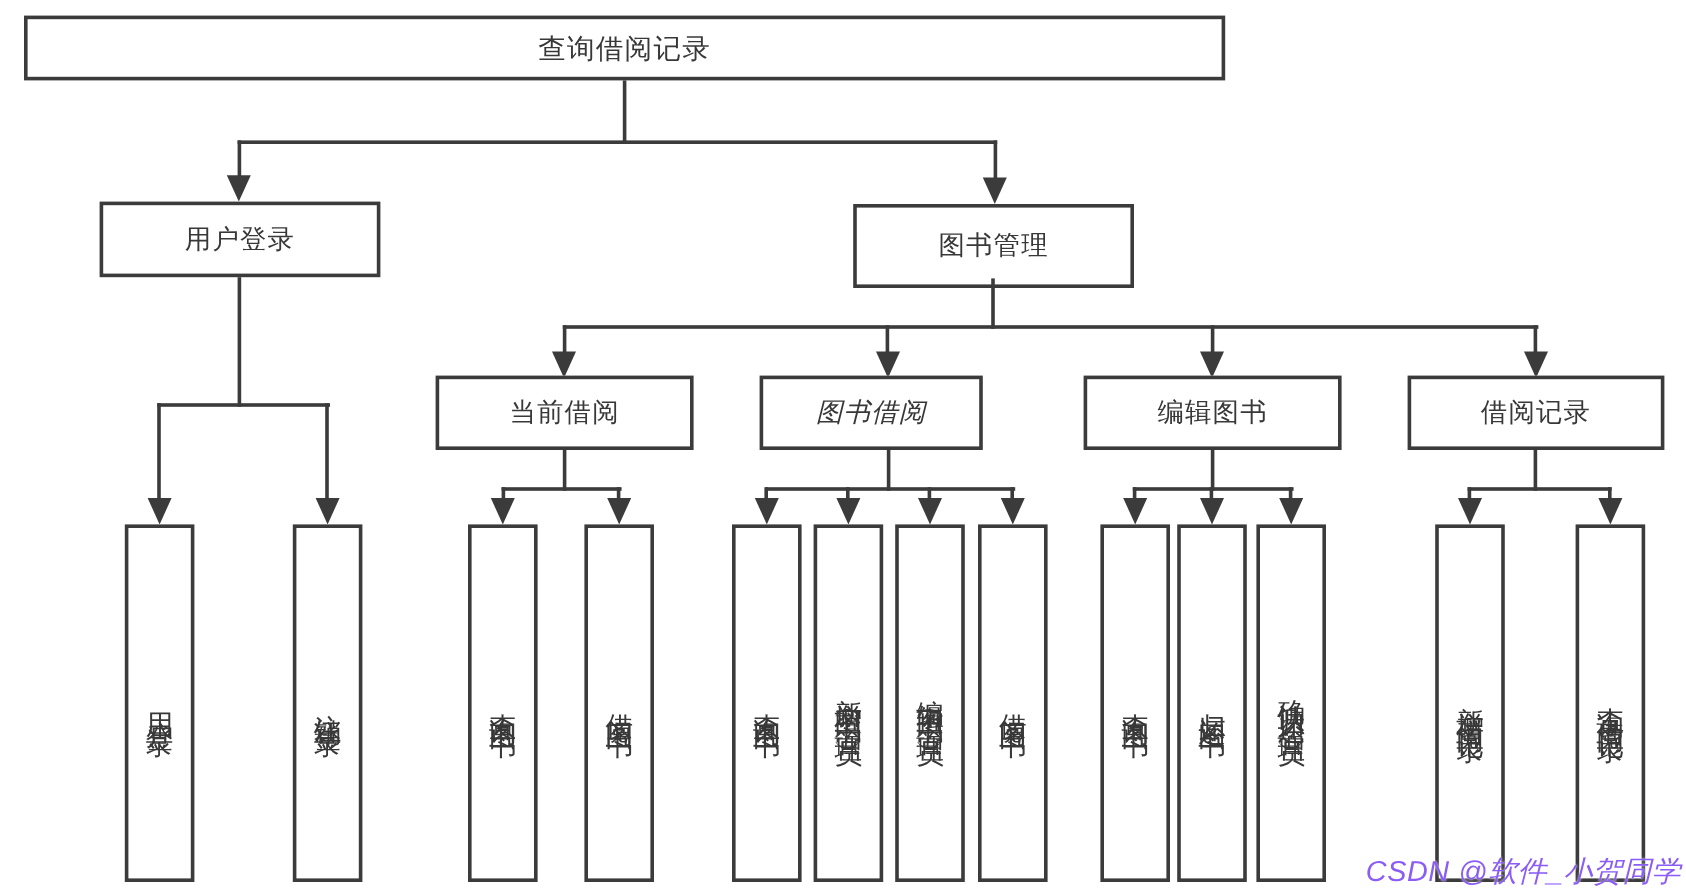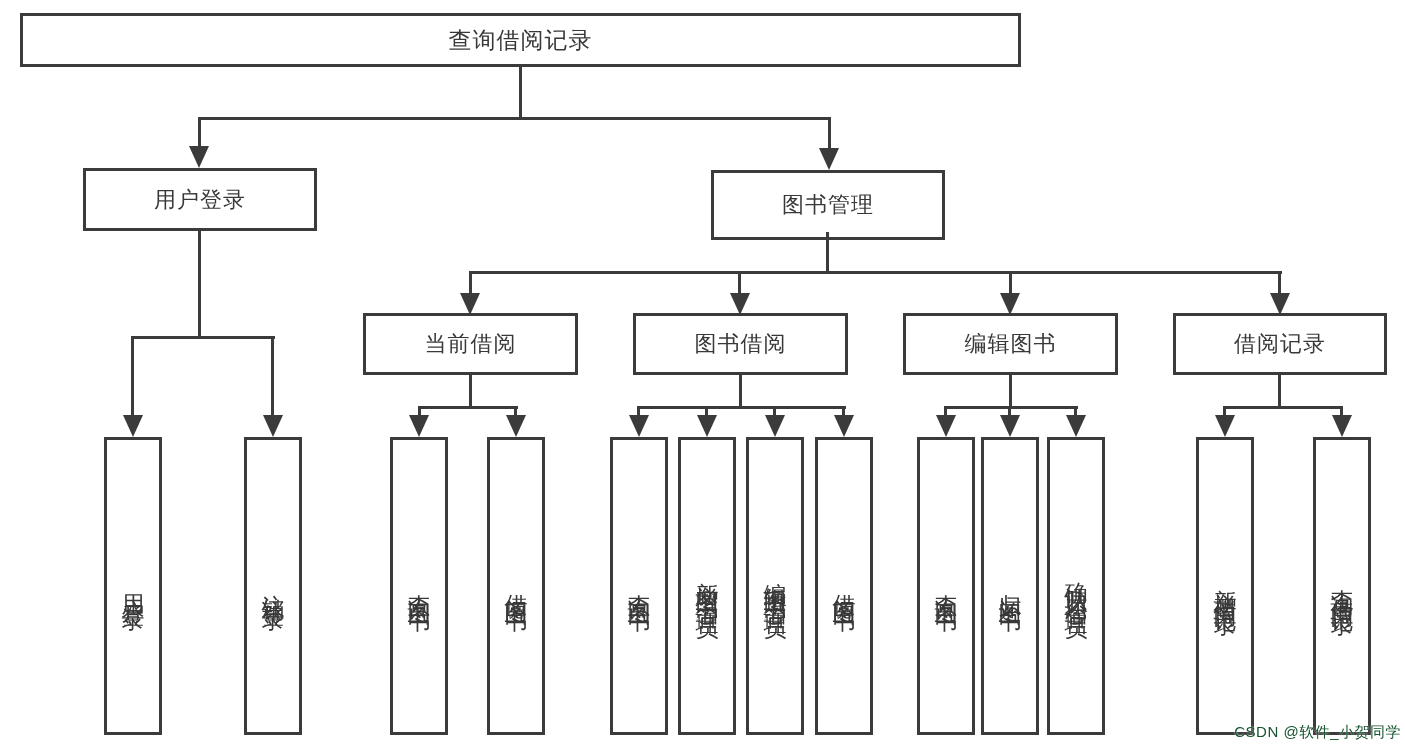--- a/index.html
+++ b/index.html
@@ -44,25 +44,26 @@
     position: absolute;
     width: 0; height: 0;
     border-left: 10px solid transparent;
     border-right: 10px solid transparent;
     border-top: 22px solid #3b3b3b;
   }
   .watermark {
     position: absolute;
     right: 4px;
     bottom: 5px;
-    font-size: 15px;
+    font-size: 24px;
     letter-spacing: 0.5px;
-    color: #14532d;
+    color: #8b5cf6;
     text-shadow: 0 0 2px #ffffff;
     white-space: nowrap;
+    font-style: italic;
   }
 </style>
 </head>
 <body>
 
 <div id="canvas">
 
   <div class="box hbox rootbox" style="left:20px; top:13px; width:1001px; height:54px;">
     <span>查询借阅记录</span>
   </div>
@@ -95,21 +96,21 @@
   <div class="vline" style="left:738px; top:271px; height:28px;"></div>
   <div class="arrow" style="left:730px; top:293px;"></div>
   <div class="vline" style="left:1009px; top:271px; height:28px;"></div>
   <div class="arrow" style="left:1000px; top:293px;"></div>
   <div class="vline" style="left:1278px; top:271px; height:28px;"></div>
   <div class="arrow" style="left:1270px; top:293px;"></div>
 
   <div class="box hbox" style="left:363px; top:313px; width:215px; height:62px;">
     <span>当前借阅</span>
   </div>
-  <div class="box hbox" style="left:633px; top:313px; width:215px; height:62px;">
+  <div class="box hbox" style="left:633px; top:313px; width:186px; height:62px;font-style:italic;">
     <span>图书借阅</span>
   </div>
   <div class="box hbox" style="left:903px; top:313px; width:215px; height:62px;">
     <span>编辑图书</span>
   </div>
   <div class="box hbox" style="left:1173px; top:313px; width:214px; height:62px;">
     <span>借阅记录</span>
   </div>
 
   <div class="vline" style="left:469px; top:375px; height:34px;"></div>

